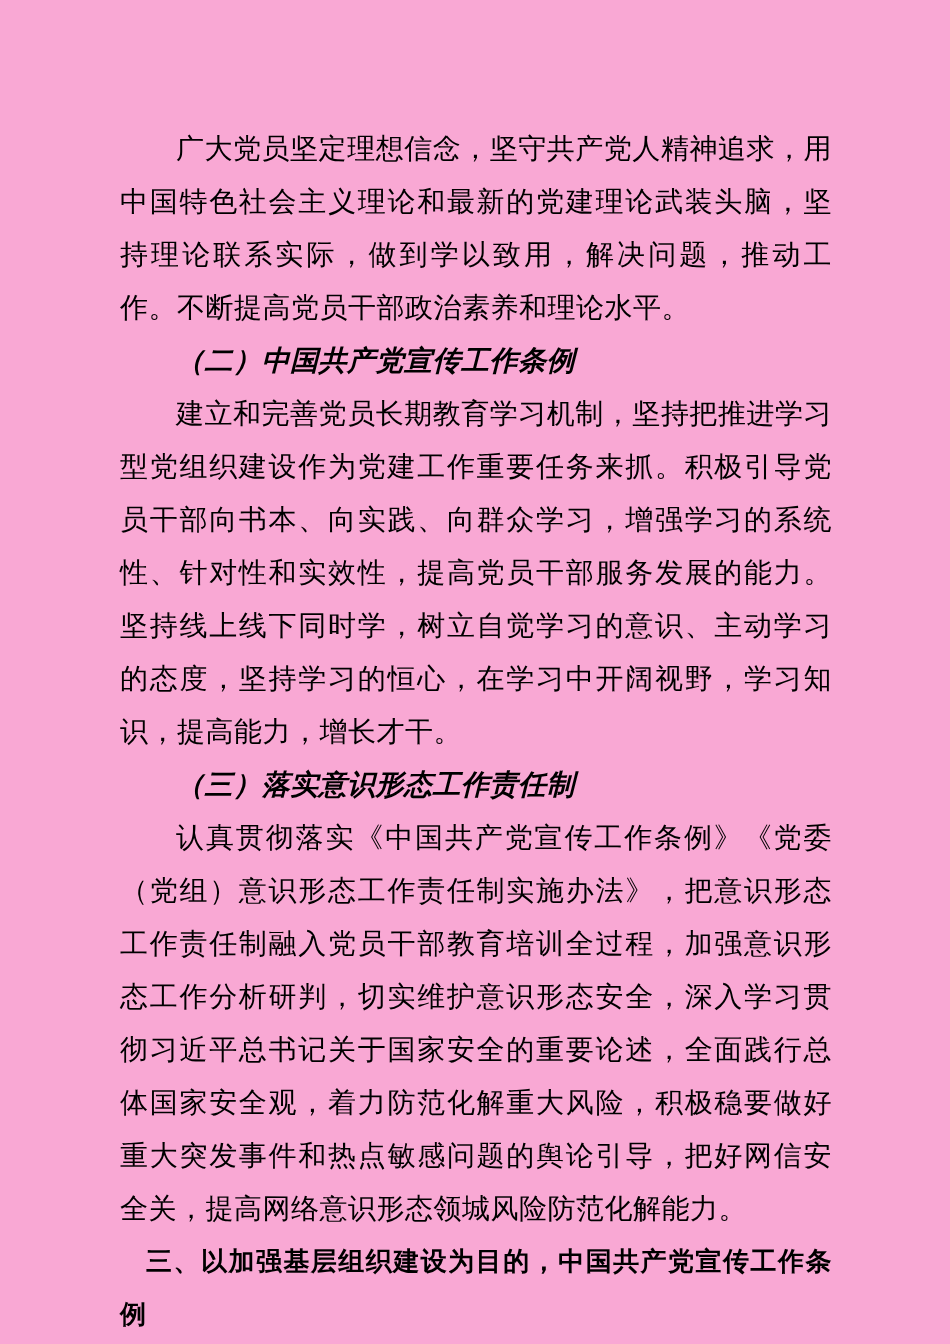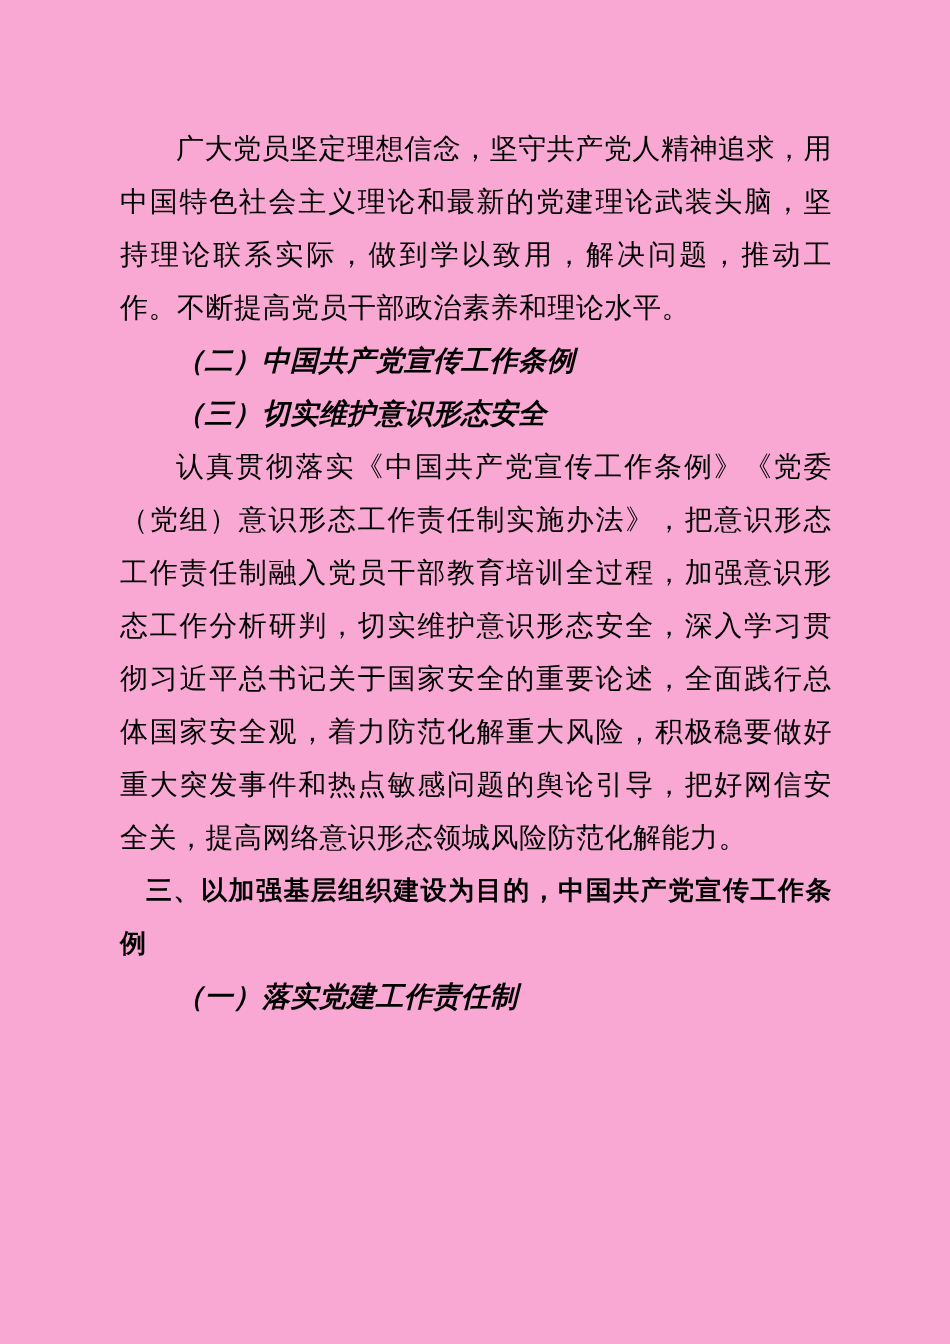--- a/index.html
+++ b/index.html
@@ -41,19 +41,20 @@
     font-style: normal;
   }
 </style>
 </head>
 <body>
 
 <div class="page">
   <div class="content">
     <p class="para">广大党员坚定理想信念，坚守共产党人精神追求，用中国特色社会主义理论和最新的党建理论武装头脑，坚持理论联系实际，做到学以致用，解决问题，推动工作。不断提高党员干部政治素养和理论水平。</p>
     <p class="h2">（二）中国共产党宣传工作条例</p>
-    <p class="h2">（三）切实维护意识形态安全</p>
+    <p class="para">建立和完善党员长期教育学习机制，坚持把推进学习型党组织建设作为党建工作重要任务来抓。积极引导党员干部向书本、向实践、向群众学习，增强学习的系统性、针对性和实效性，提高党员干部服务发展的能力。坚持线上线下同时学，树立自觉学习的意识、主动学习的态度，坚持学习的恒心，在学习中开阔视野，学习知识，提高能力，增长才干。</p>
+    <p class="h2">（三）落实意识形态工作责任制</p>
     <p class="para">认真贯彻落实《中国共产党宣传工作条例》《党委（党组）意识形态工作责任制实施办法》，把意识形态工作责任制融入党员干部教育培训全过程，加强意识形态工作分析研判，切实维护意识形态安全，深入学习贯彻习近平总书记关于国家安全的重要论述，全面践行总体国家安全观，着力防范化解重大风险，积极稳要做好重大突发事件和热点敏感问题的舆论引导，把好网信安全关，提高网络意识形态领城风险防范化解能力。</p>
     <p class="h1">三、以加强基层组织建设为目的，中国共产党宣传工作条例</p>
     <p class="h2">（一）落实党建工作责任制</p>
 
   </div>
 </div>
 
 </body></html>

